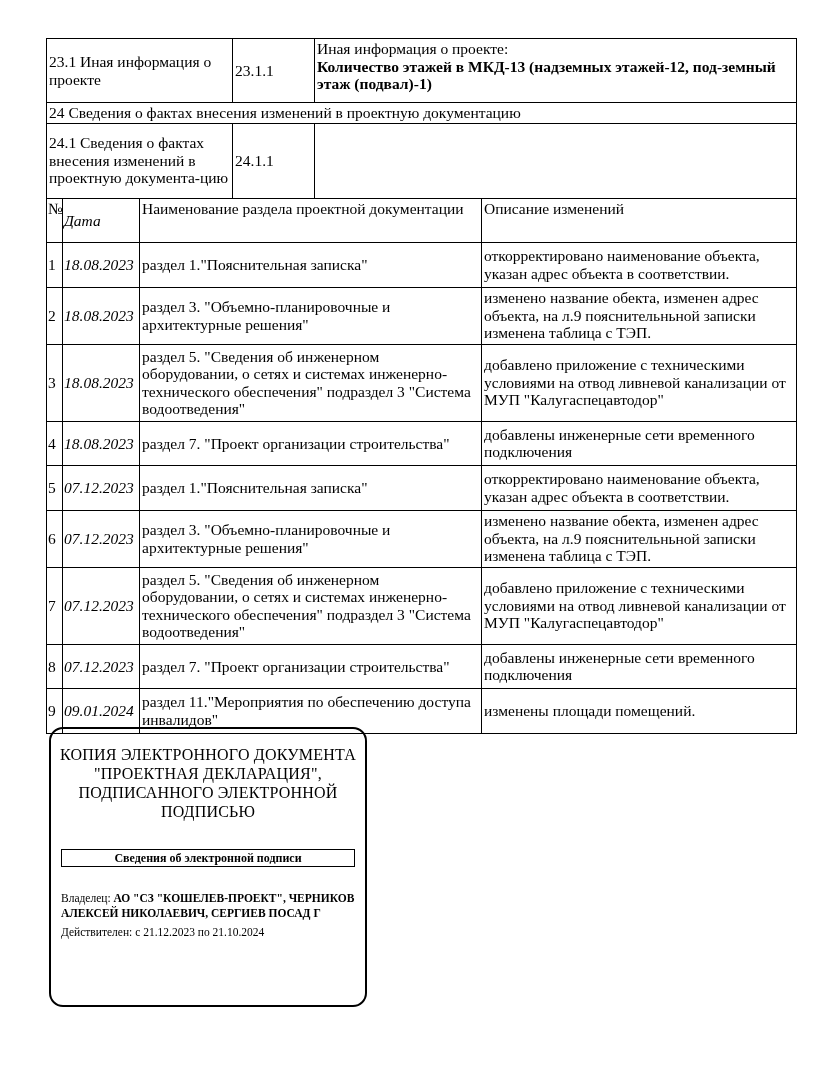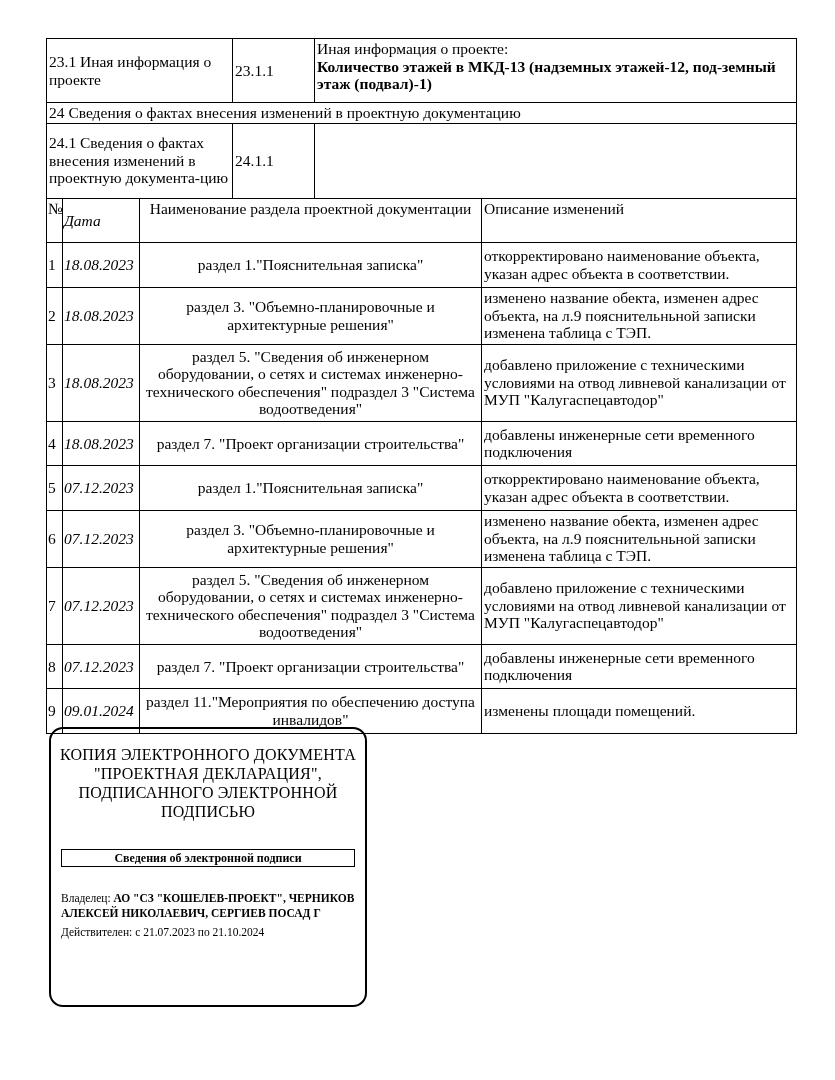--- a/index.html
+++ b/index.html
@@ -9,21 +9,21 @@
   table { border-collapse: collapse; width: 751px; table-layout: fixed; }
   td { border: 1px solid #000; font-size: 15.5px; line-height: 17.5px; padding: 1px 2px;
        vertical-align: middle; }
   .top td { vertical-align: middle; }
   .top .c1 { width: 181px; }
   .top .c2 { width: 77px; margin-top: 40px; }
   .bold { font-weight: bold; }
   .chg td { vertical-align: middle; }
   .chg .n { width: 13px; padding: 1px 1px; }
   .chg .d { width: 74px; padding: 13px 1px; font-style: italic; }
-  .chg .s { width: 337px; text-align: center; }
+  .chg .s { width: 337px; }
   .chg tr.h td { vertical-align: top; }
   .stamp { position: absolute; left: 49px; top: 727px; width: 318px; height: 280px;
            border: 2px solid #000; border-radius: 14px; box-sizing: border-box; }
   .stamp-title { text-align: center; font-size: 16px; line-height: 19px; margin-top: 16px;
                  text-transform: none; letter-spacing: 0.2px; }
   .sig-box { margin: 28px 10px 0 10px; border: 1.5px solid #000; text-align: center;
              font-size: 12px; font-weight: bold; line-height: 14px; padding: 1px 0; }
   .info { margin: 24px 10px 0 10px; font-size: 11.5px; line-height: 15px; }
   .info .row { margin-bottom: 4px; }
   .info .b { font-weight: bold; }
@@ -122,16 +122,16 @@
 <div class="stamp">
   <div class="stamp-title">КОПИЯ ЭЛЕКТРОННОГО ДОКУМЕНТА "ПРОЕКТНАЯ ДЕКЛАРАЦИЯ", ПОДПИСАННОГО ЭЛЕКТРОННОЙ ПОДПИСЬЮ</div>
   <div class="sig-box">Сведения об электронной подписи</div>
   <div class="info">
     <div class="row">
       <span>Владелец:</span>
       <span class="b">АО "СЗ "КОШЕЛЕВ-ПРОЕКТ", ЧЕРНИКОВ АЛЕКСЕЙ НИКОЛАЕВИЧ, СЕРГИЕВ ПОСАД Г</span>
     </div>
     <div class="row">
       <span>Действителен:</span>
-      <span>с 21.07.2023 по 21.10.2024</span>
+      <span>с 21.12.2023 по 21.10.2024</span>
     </div>
   </div>
 </div>
 
 </body></html>

